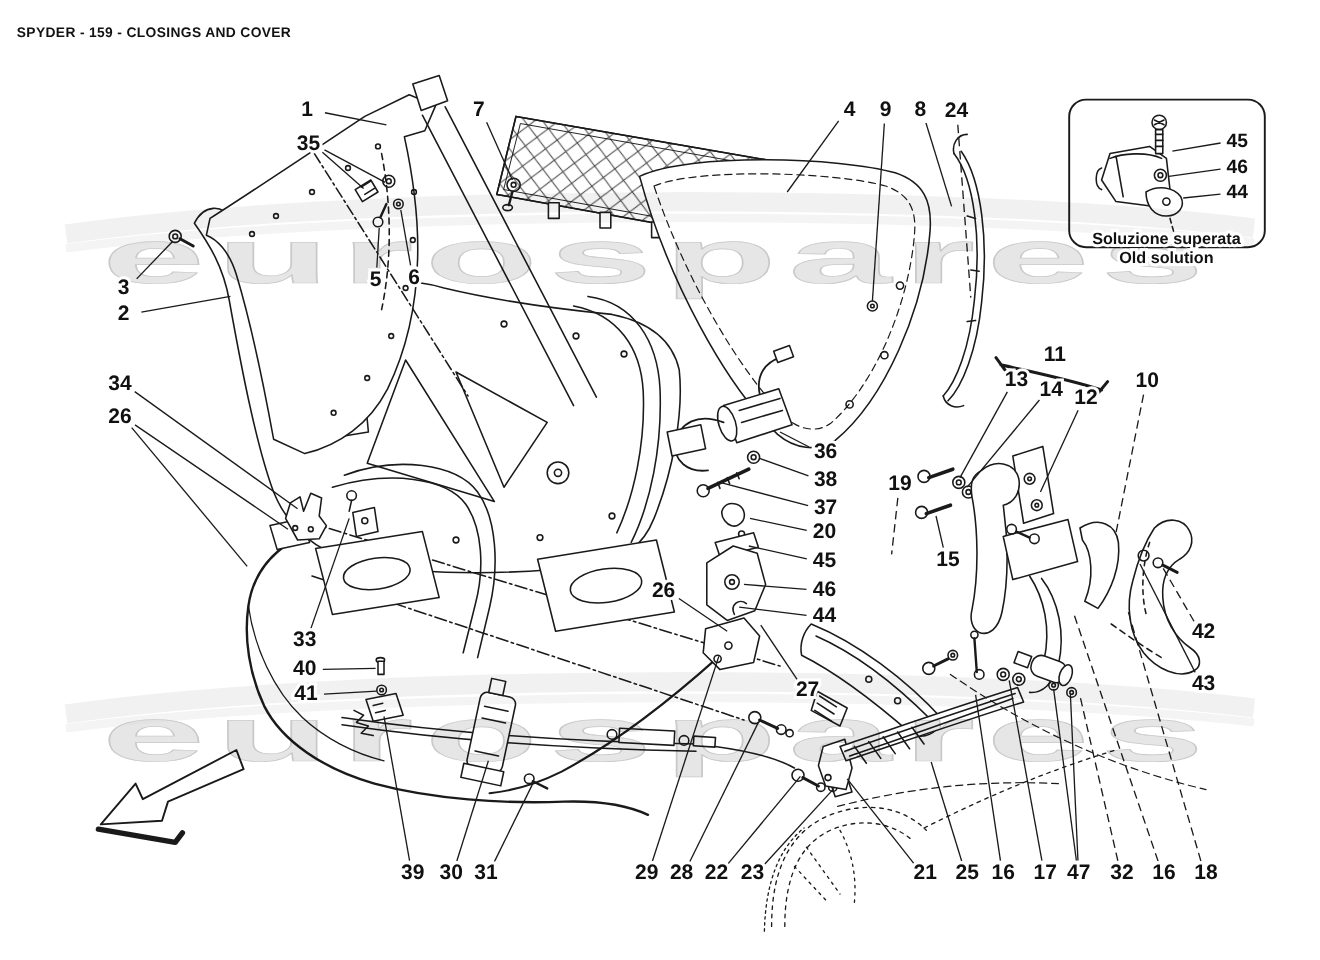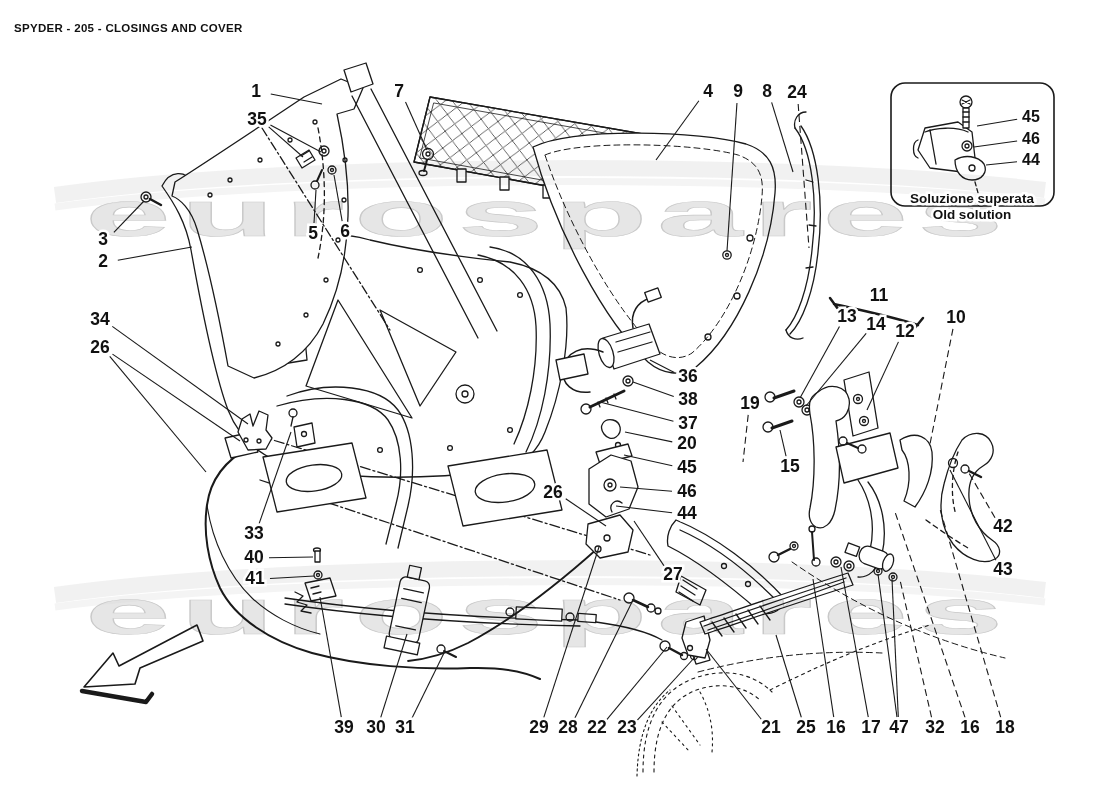--- a/index.html
+++ b/index.html
@@ -15,21 +15,21 @@
                dominant-baseline:middle;paint-order:stroke;stroke:#fff;stroke-width:4px;}
   .inset-caption{font-size:13.5px;font-weight:bold;fill:#111;text-anchor:middle;
                  paint-order:stroke;stroke:#fff;stroke-width:5px;}
   .wm{font-size:64px;font-weight:bold;fill:#d7d7d7;fill-opacity:.62;stroke:#c9c9c9;
       stroke-width:.6;letter-spacing:4px;}
 </style>
 </head>
 <body>
 
 <div class="page">
-  <div class="title">SPYDER - 205 - CLOSINGS AND COVER</div>
+  <div class="title">SPYDER - 159 - CLOSINGS AND COVER</div>
 
   <svg id="diagram" width="1100" height="800" viewBox="0 0 1100 800">
     <defs>
       <pattern id="mesh" width="17" height="17" patternUnits="userSpaceOnUse" patternTransform="rotate(8)">
         <path d="M0,17 L17,0 M0,0 L17,17" stroke="#4a4a4a" stroke-width="0.9" fill="none"></path>
       </pattern>
     </defs>
 
     <g stroke="#1a1a1a" fill="none" stroke-width="1.3" stroke-linecap="round" stroke-linejoin="round">
 

